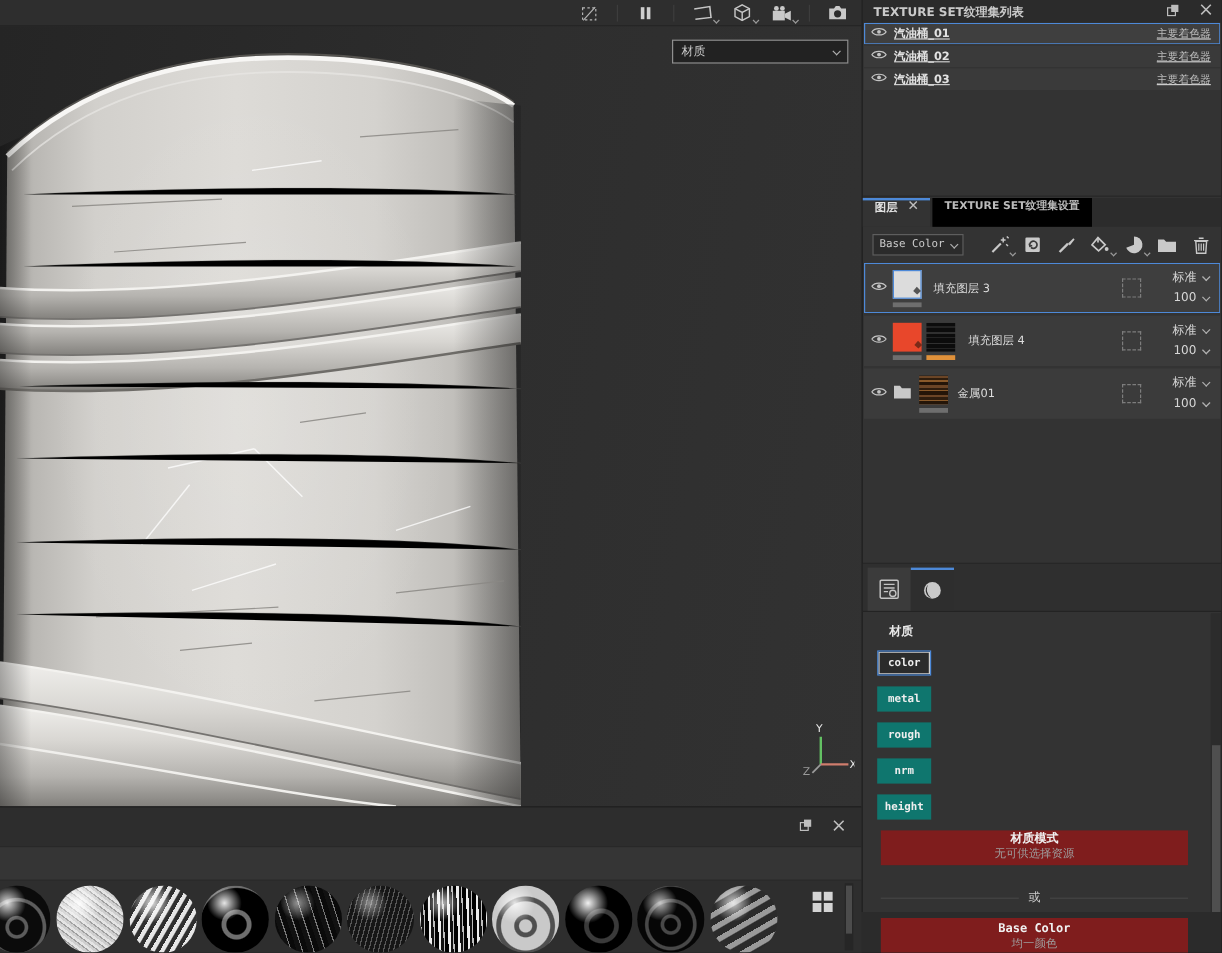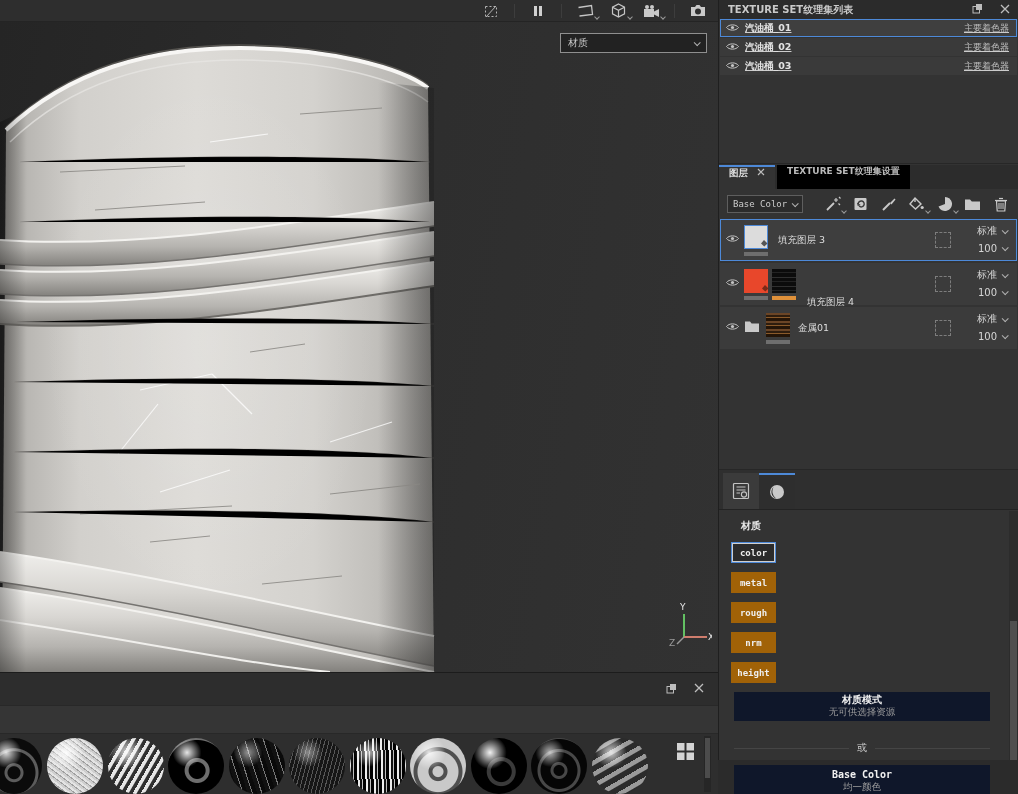--- a/index.html
+++ b/index.html
@@ -124,24 +124,24 @@
   
   .props-panel { position:absolute; top:470px; left:0; right:0; bottom:0; }
   .props-panel .panel-titlebar { height:24px; font-size:10px; }
   .ptabs { position:relative; height:40px; background:#2f2f2f; border-bottom:1px solid #232323; display:flex;
            align-items:flex-end; padding-left:4px; }
   .ptab { width:36px; height:36px; display:flex; align-items:center; justify-content:center; }
   .ptab.inactive { background:#3b3b3b; }
   .ptab.active { background:#2e2e2e; border-top:2px solid #4d89d8; }
   .mat-label { margin:9px 0 0 22px; font-weight:bold; color:#e8e8e8; font-size:10px; }
   .channel-row { display:flex; gap:9px; margin:9px 0 0 12px;flex-direction:column; }
-  .ch-btn { width:45px; height:21px; background:#a16207; color:#eeeeee; display:flex; align-items:center;
+  .ch-btn { width:45px; height:21px; background:#0f766e; color:#eeeeee; display:flex; align-items:center;
             justify-content:center; font-family:"DejaVu Sans Mono",monospace; font-weight:bold; font-size:9px; }
   .ch-btn.selected { background:#2b2b2b; border:1px solid #4d89d8; box-shadow:inset 0 0 0 1px #cfcfcf; }
-  .big-btn { margin:9px 28px 0 15px; background:#0f172a; text-align:center; padding:2px 0 3px; }
+  .big-btn { margin:9px 28px 0 15px; background:#7f1d1d; text-align:center; padding:2px 0 3px; }
   .big-btn .t1 { font-weight:bold; color:#f0f0f0; font-size:10px; line-height:12px; }
   .big-btn .t1.mono { font-family:"DejaVu Sans Mono",monospace; }
   .big-btn .t2 { color:#9e9e9e; font-size:9.5px; line-height:12px; }
   .or-divider { display:flex; align-items:center; gap:8px; margin:20px 28px 10px 15px; color:#cccccc; }
   .or-divider::before, .or-divider::after { content:""; flex:1; height:1px; background:#454545; }
   .swatch { margin:5px 28px 0 15px; height:17px; background:#e3e3e3; border:1px solid #5a5a5a; }
   .props-scroll { position:absolute; right:0; top:41px; bottom:0; width:9px; background:#2c2c2c; }
   .props-scroll .thumb { position:absolute; left:1px; right:1px; bottom:0; height:139px; background:#4f4f4f; }
 </style>
 </head>
@@ -478,21 +478,21 @@
               <circle cx="6.5" cy="4.5" r="1.6" fill="#c4c4c4"></circle>
             </svg></span>
         <div class="lr-thumb thumb-red" style="left:24px;">
           <span class="badge"><svg width="9" height="9" viewBox="0 0 9 9">
                 <path d="M4 1 L7.5 4.5 L4.3 7.5 L1 4.5 Z" fill="#7a2a18"></path>
               </svg></span>
         </div>
         <div class="lr-bar" style="left:24px;"></div>
         <div class="lr-thumb thumb-black" style="left:52px;"></div>
         <div class="lr-bar bar-orange" style="left:52px;"></div>
-        <span class="lr-name" style="left:87px;margin-top:18px;">填充图层 4</span>
+        <span class="lr-name" style="left:87px;">填充图层 4</span>
         <div class="mask-ph"></div>
         <div class="blend-dd">
             <span>标准</span>
             <span class="cv"></span>
           </div>
         <div class="opac-dd">
             <span>100</span>
             <span class="cv"></span>
           </div>
       </div>

